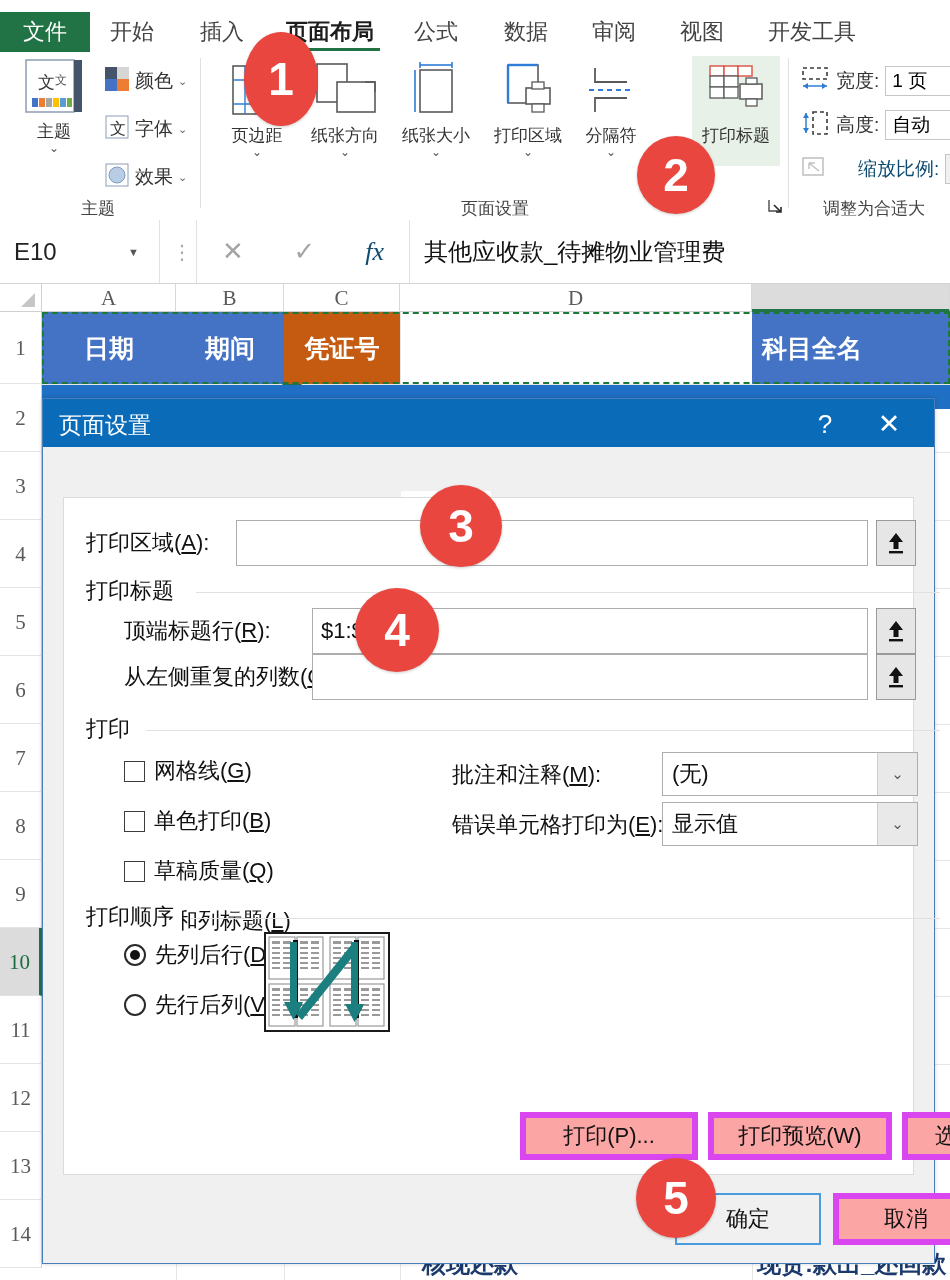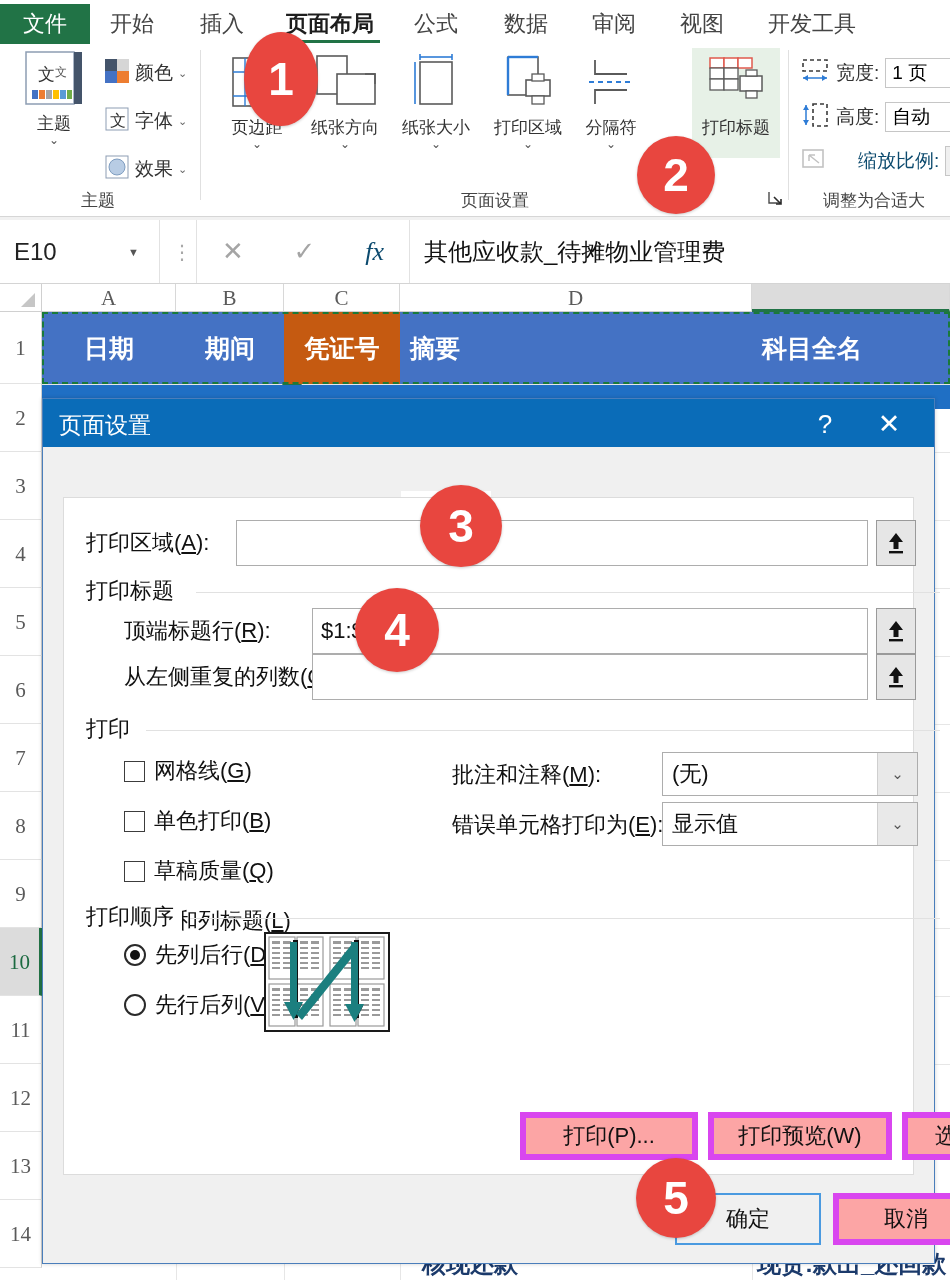--- a/index.html
+++ b/index.html
@@ -5,21 +5,21 @@
   * { box-sizing: border-box; }
   html, body { margin:0; padding:0; }
   body {
     width:950px; height:1280px; position:relative; overflow:hidden;
     font-family:"Liberation Sans","DejaVu Sans",sans-serif;
     background:#ffffff;
     -webkit-font-smoothing:antialiased;
   }
 
   
-  #ribbon { position:absolute; left:0; top:4px; width:784px; height:220px; background:#fff; }
+  #ribbon { position:absolute; left:0; top:12px; width:784px; height:220px; background:#fff; }
   #tabstrip { position:absolute; left:0; top:0; width:950px; height:40px; background:#fff; }
   .tab {
     position:absolute; top:0; height:40px; line-height:40px;
     font-size:22px; color:#444; padding:0 14px; white-space:nowrap; cursor:pointer;
   }
   .tab.file { left:0; width:90px; background:#217346; color:#fff; text-align:center; padding:0; }
   .tab.active { color:#1d1d1d; font-weight:bold; }
   .tab.active::after {
     content:""; position:absolute; left:8px; right:8px; bottom:1px; height:3px; background:#217346;
   }
@@ -418,21 +418,20 @@
     <div class="gridline-h" style="top:616px;"></div>
     <div class="gridline-h" style="top:684px;"></div>
     <div class="gridline-h" style="top:752px;"></div>
     <div class="gridline-h" style="top:820px;"></div>
     <div class="gridline-h" style="top:888px;"></div>
 
     <div id="hdrow">
       <div class="hdcell center" style="left:0;     width:134px;">日期</div>
       <div class="hdcell center" style="left:134px; width:108px;">期间</div>
       <div class="hdcell orange" style="left:242px; width:116px;">凭证号</div>
-      <div class="hdcell" style="left:358px; width:352px; padding-left:10px;">摘要</div>
       <div class="hdcell" style="left:710px; width:240px; padding-left:10px;">科目全名</div>
       <div id="marching"></div>
     </div>
     <div id="copytri"></div>
     <div class="row2band"></div>
 
     <div class="bottomrow">
       <div class="bc" style="left:380px;">核现还款</div>
       <div class="bc" style="left:715px;">现责:款出_还回款</div>
     </div>

